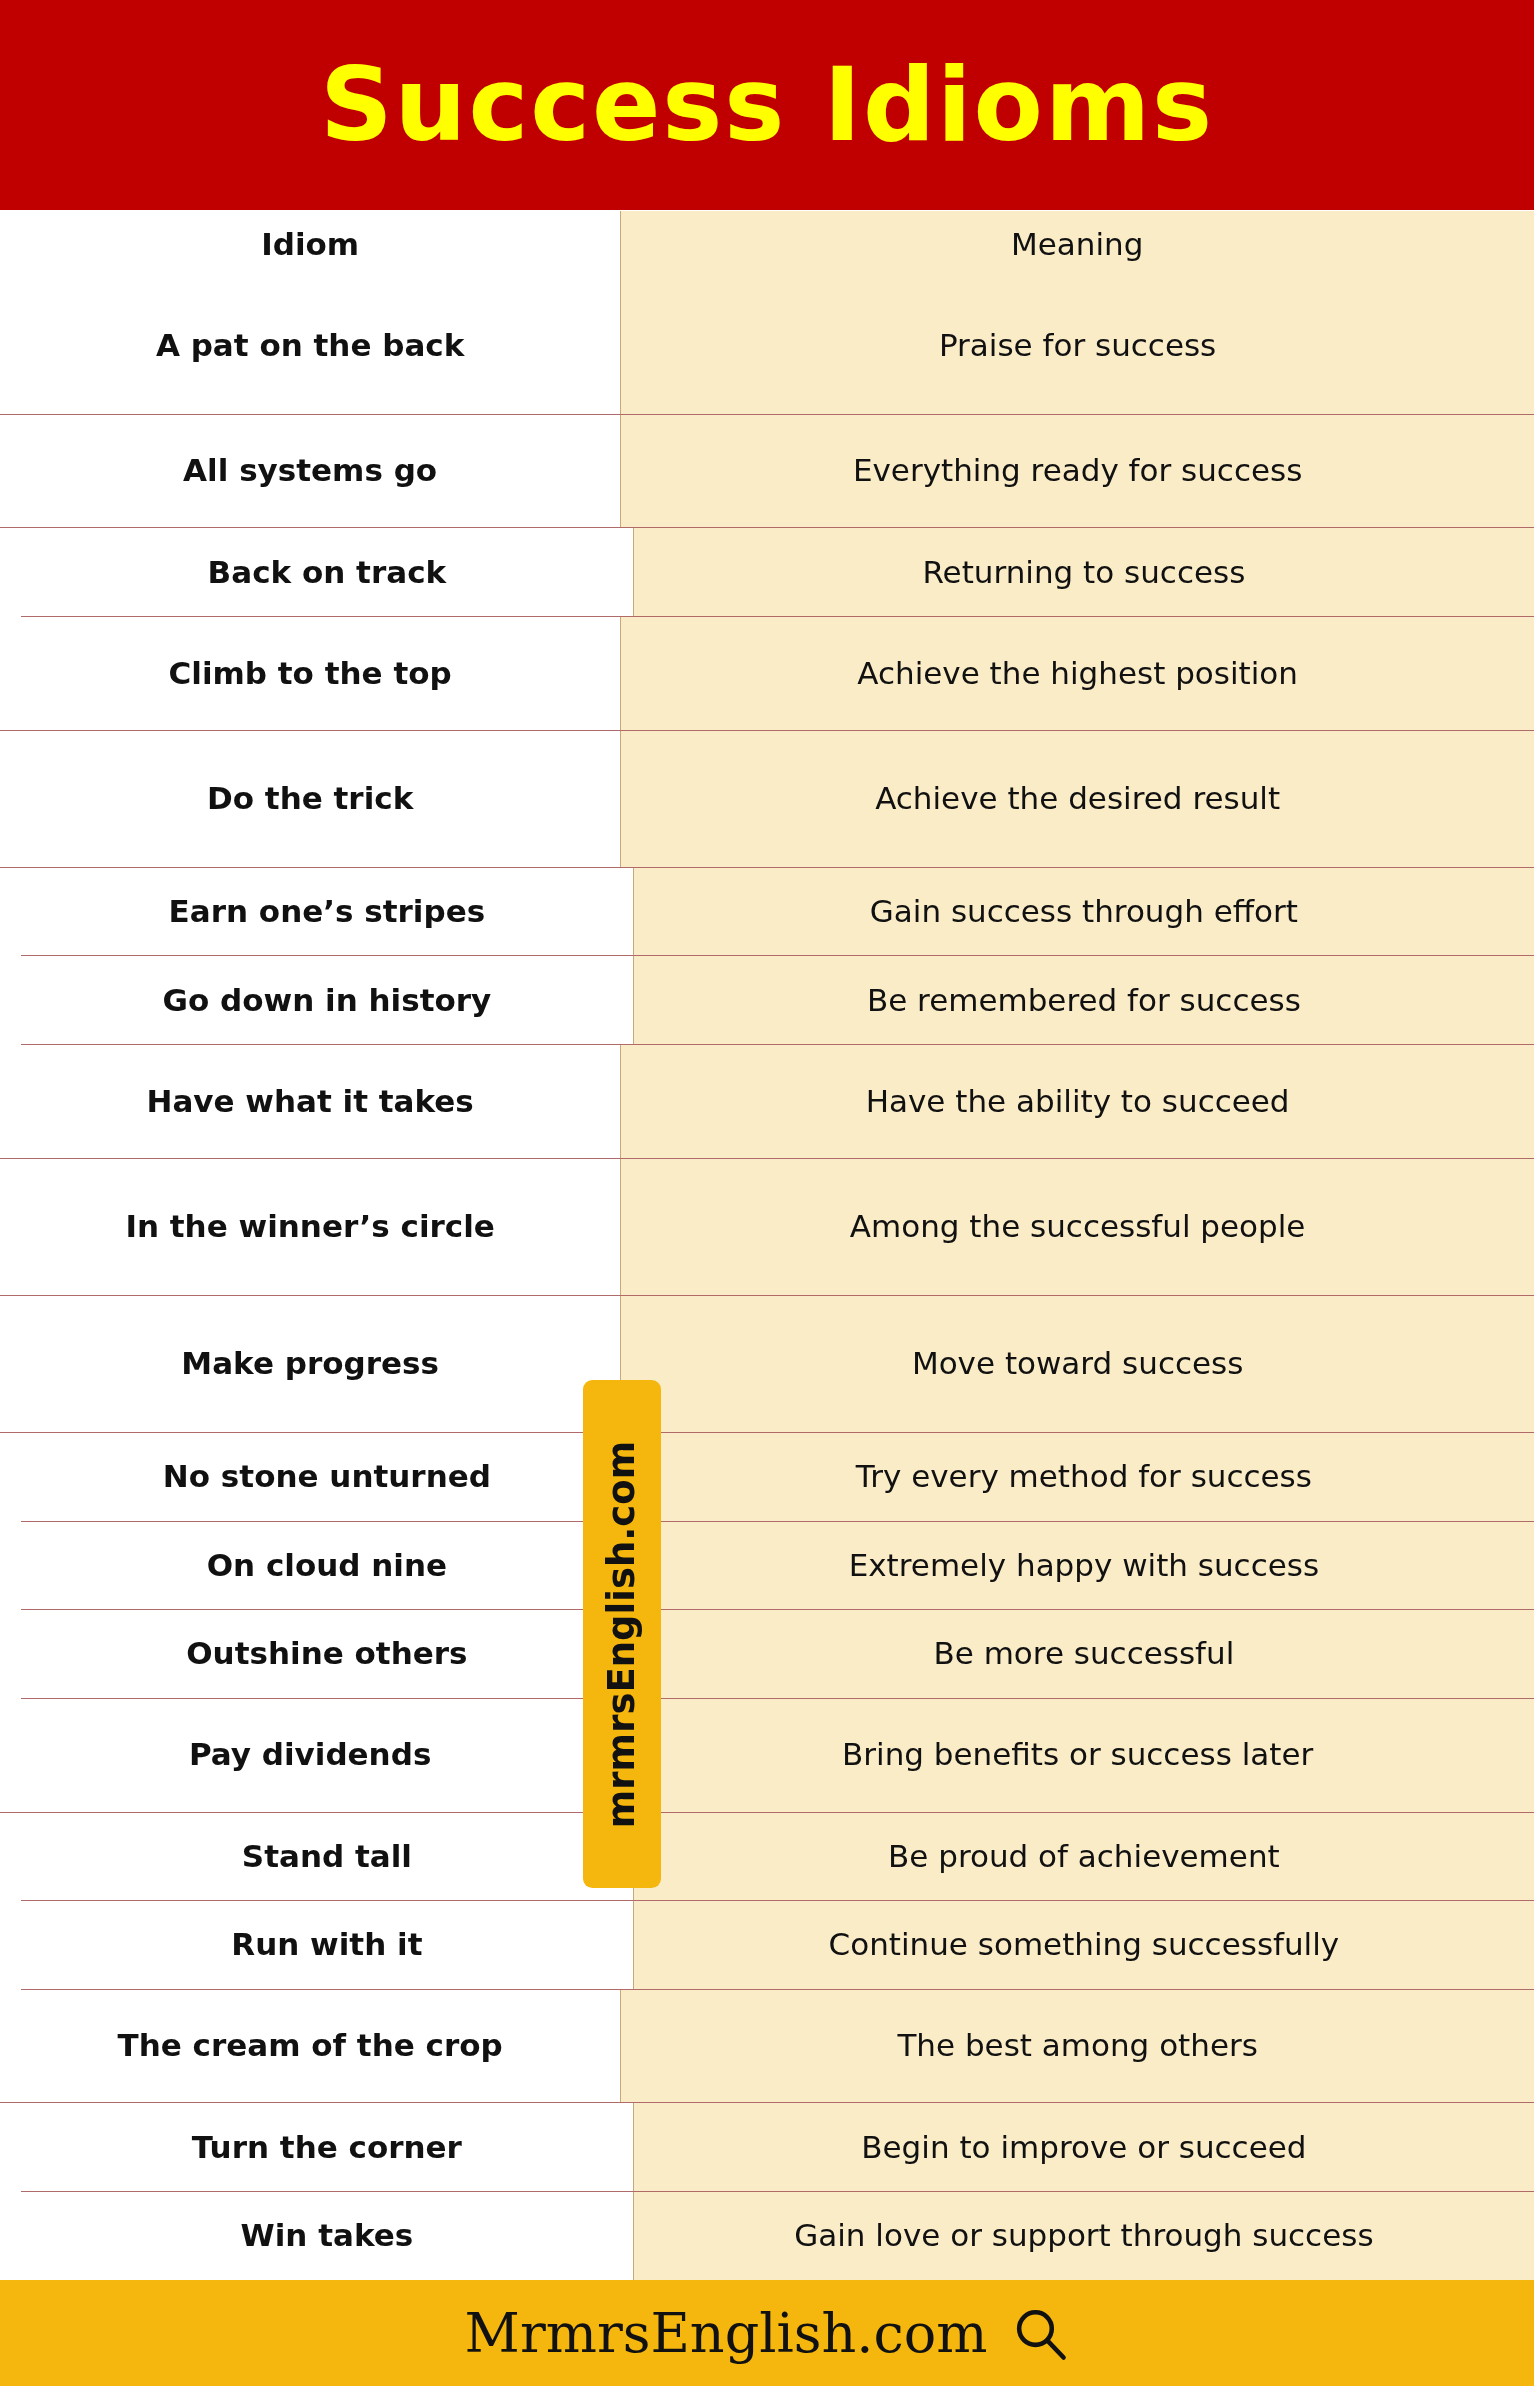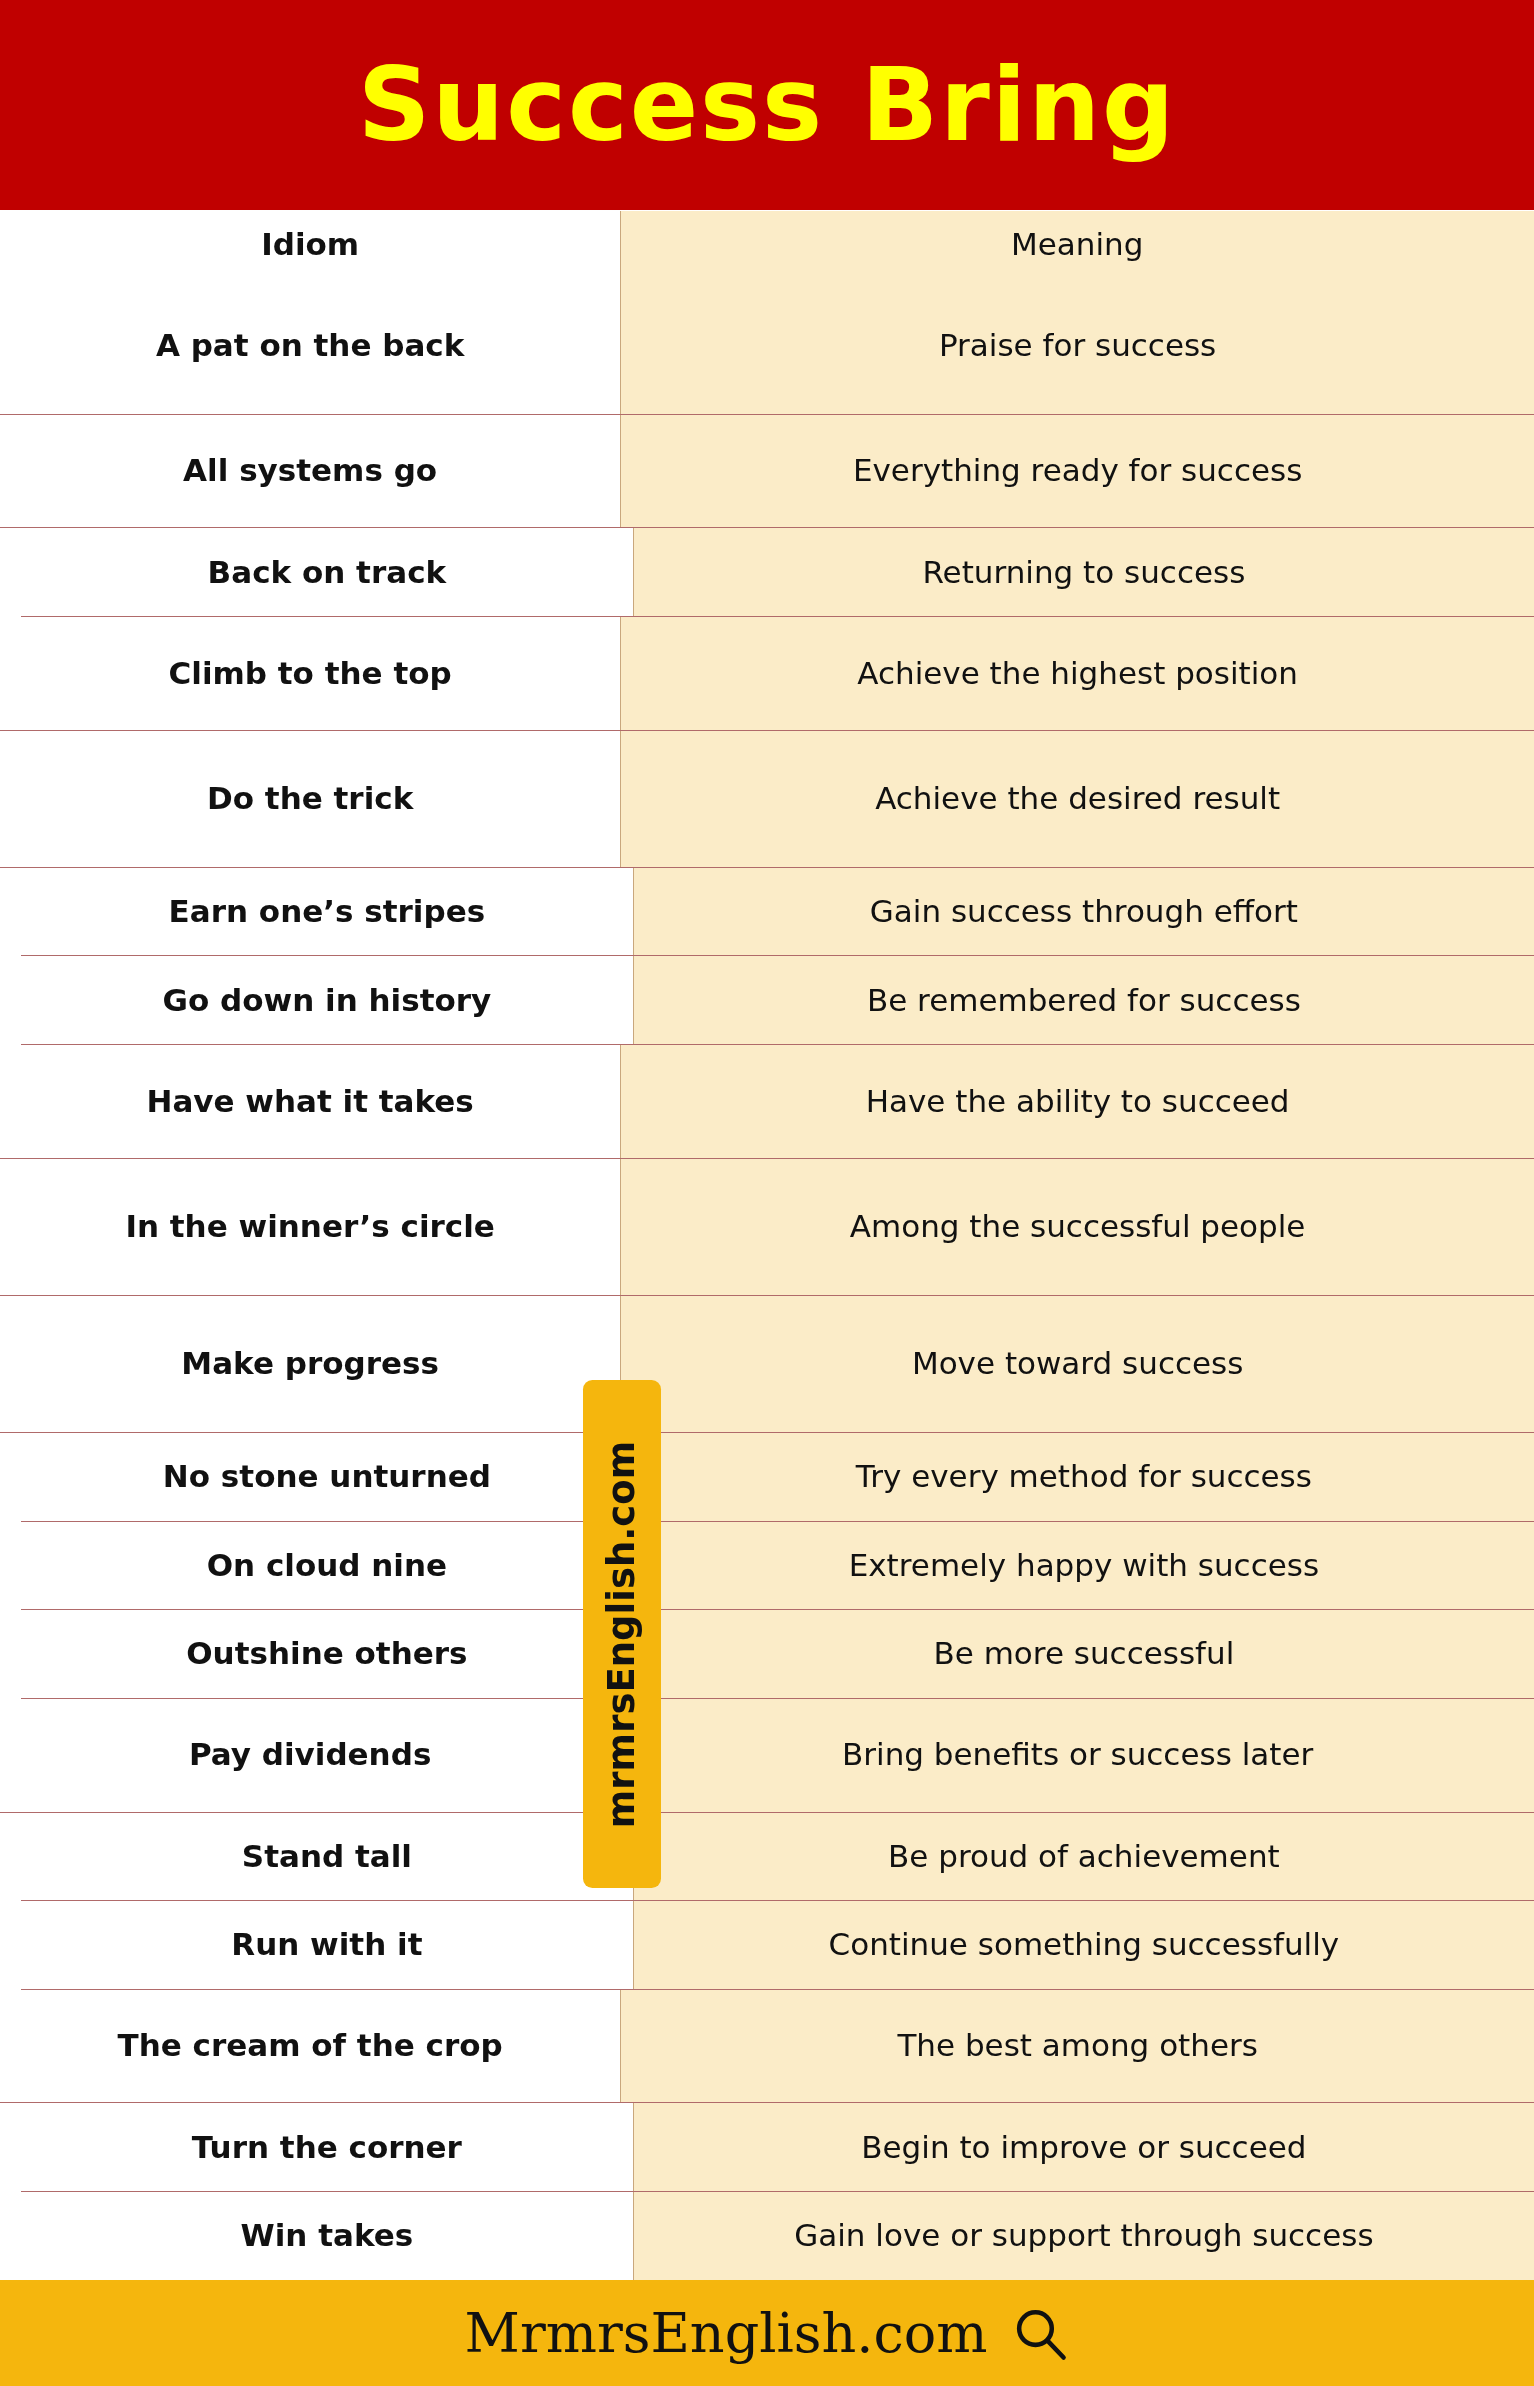--- a/index.html
+++ b/index.html
@@ -141,21 +141,21 @@
     height: 58px;
     display: block;
   }
 </style>
 </head>
 <body>
 
 <div class="page">
 
   <div class="title-banner">
-    <div class="title-text">Success Bring</div>
+    <div class="title-text">Success Idioms</div>
   </div>
 
   <div class="table">
     <div class="row header-row">
       <div class="cell left">Idiom</div>
       <div class="cell right">Meaning</div>
     </div>
     <div id="rows-container" style="display: flex; flex-direction: column; flex: 1 1 auto;">
         <div class="row r-tall">
           <div class="cell left">A pat on the back</div>

